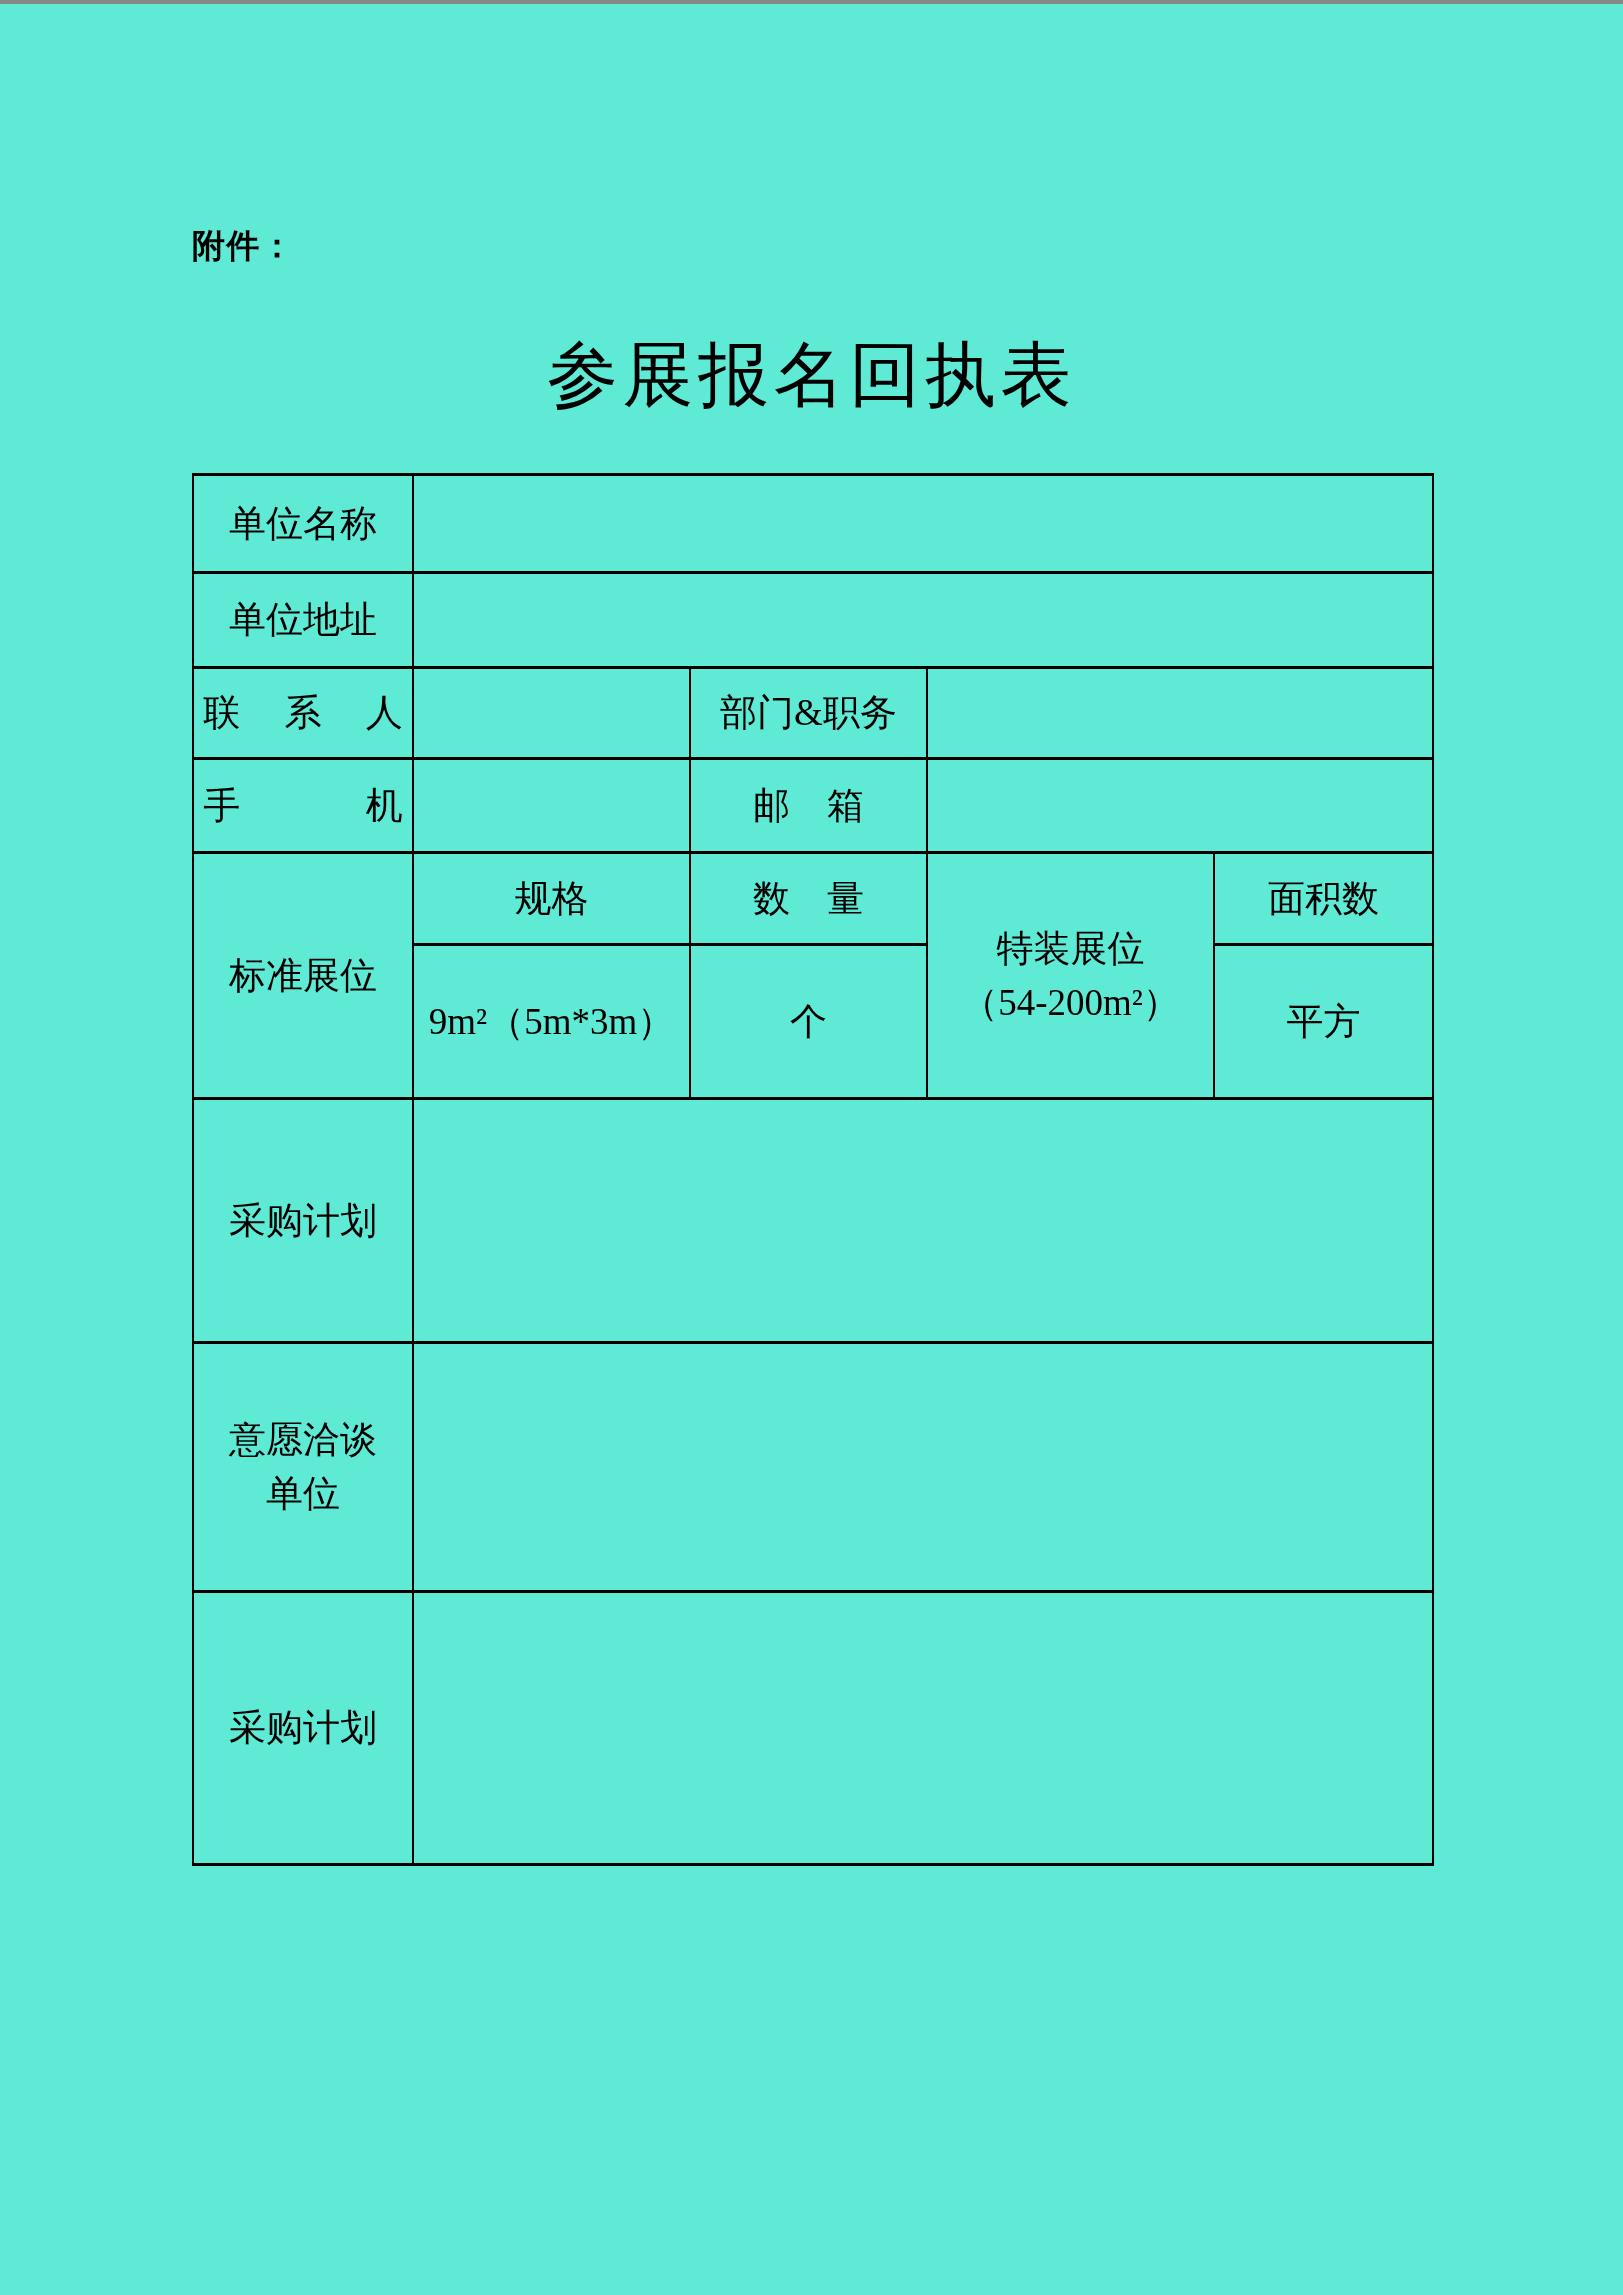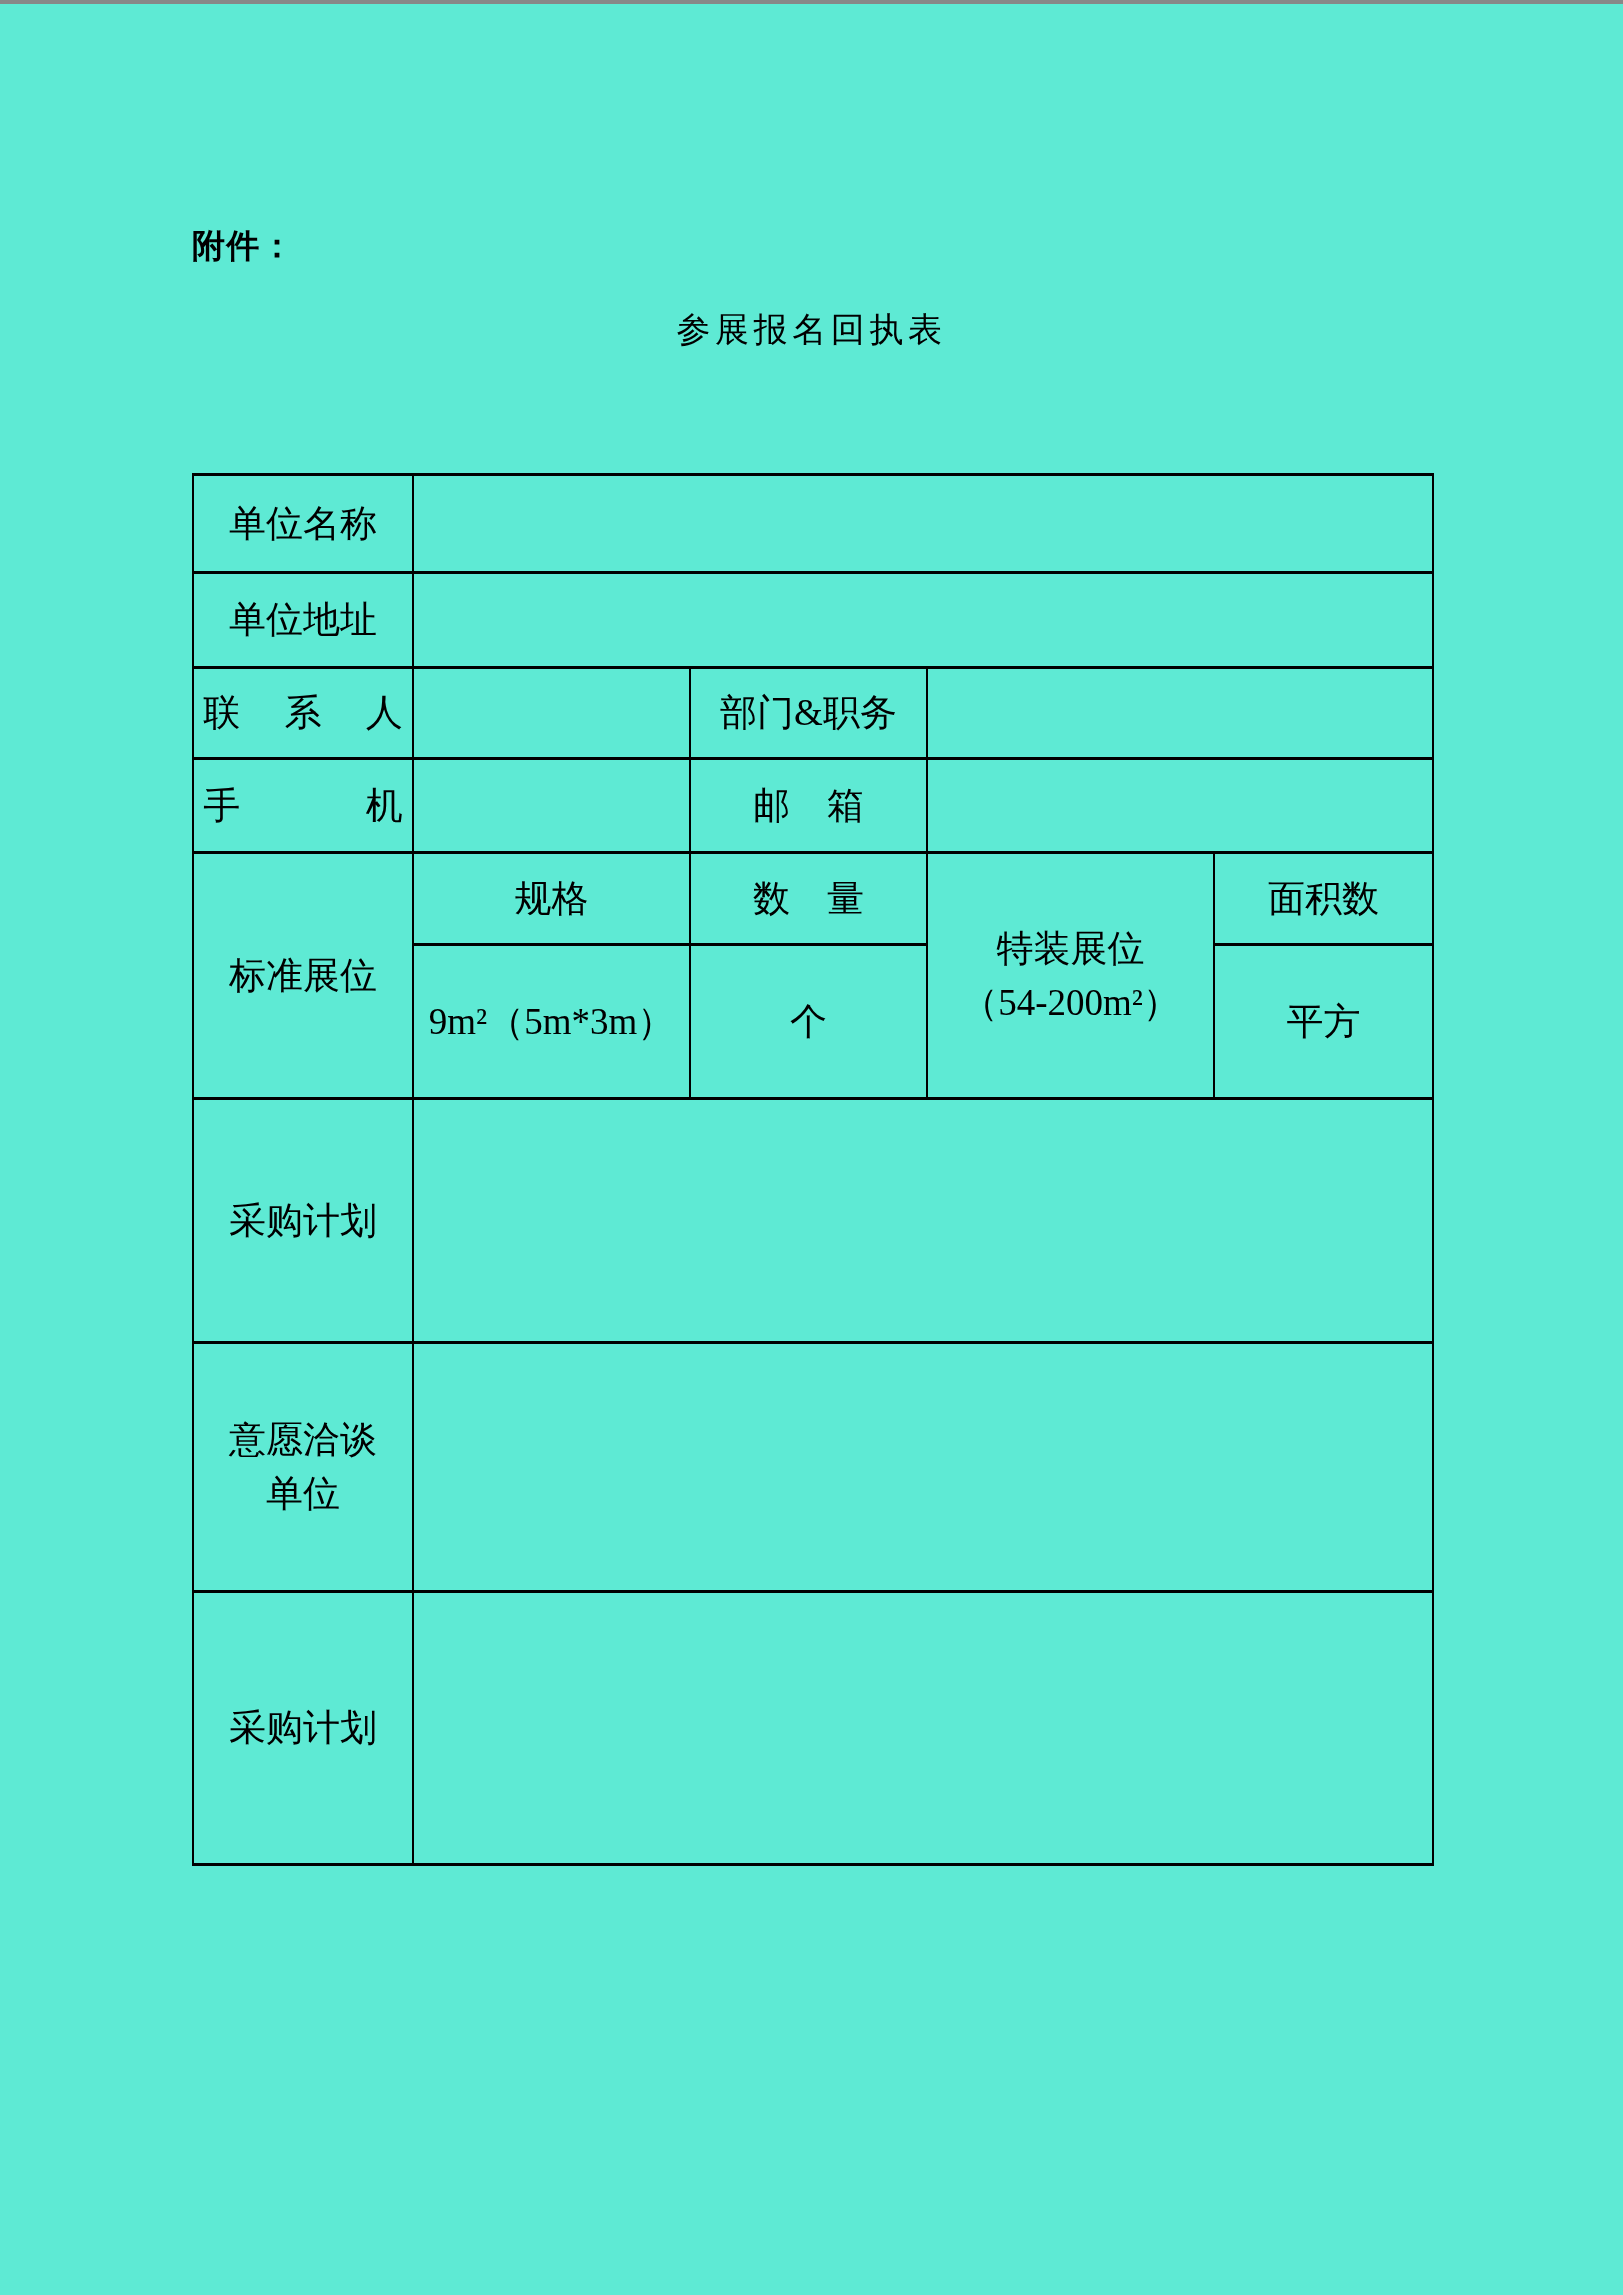--- a/index.html
+++ b/index.html
@@ -22,21 +22,21 @@
     font-size: 33px;
     line-height: 1.1;
     letter-spacing: 1.3px;
   }
   .doc-title {
     position: absolute;
     left: 0;
     right: 0;
     top: 283px;
     text-align: center;
-    font-size: 34px;
+    font-size: 71px;
     line-height: 1.15;
     letter-spacing: 4.6px;
     font-weight: normal;
   }
   table.form {
     position: absolute;
     left: 192px;
     top: 469px;
     width: 1241px;
     table-layout: fixed;

